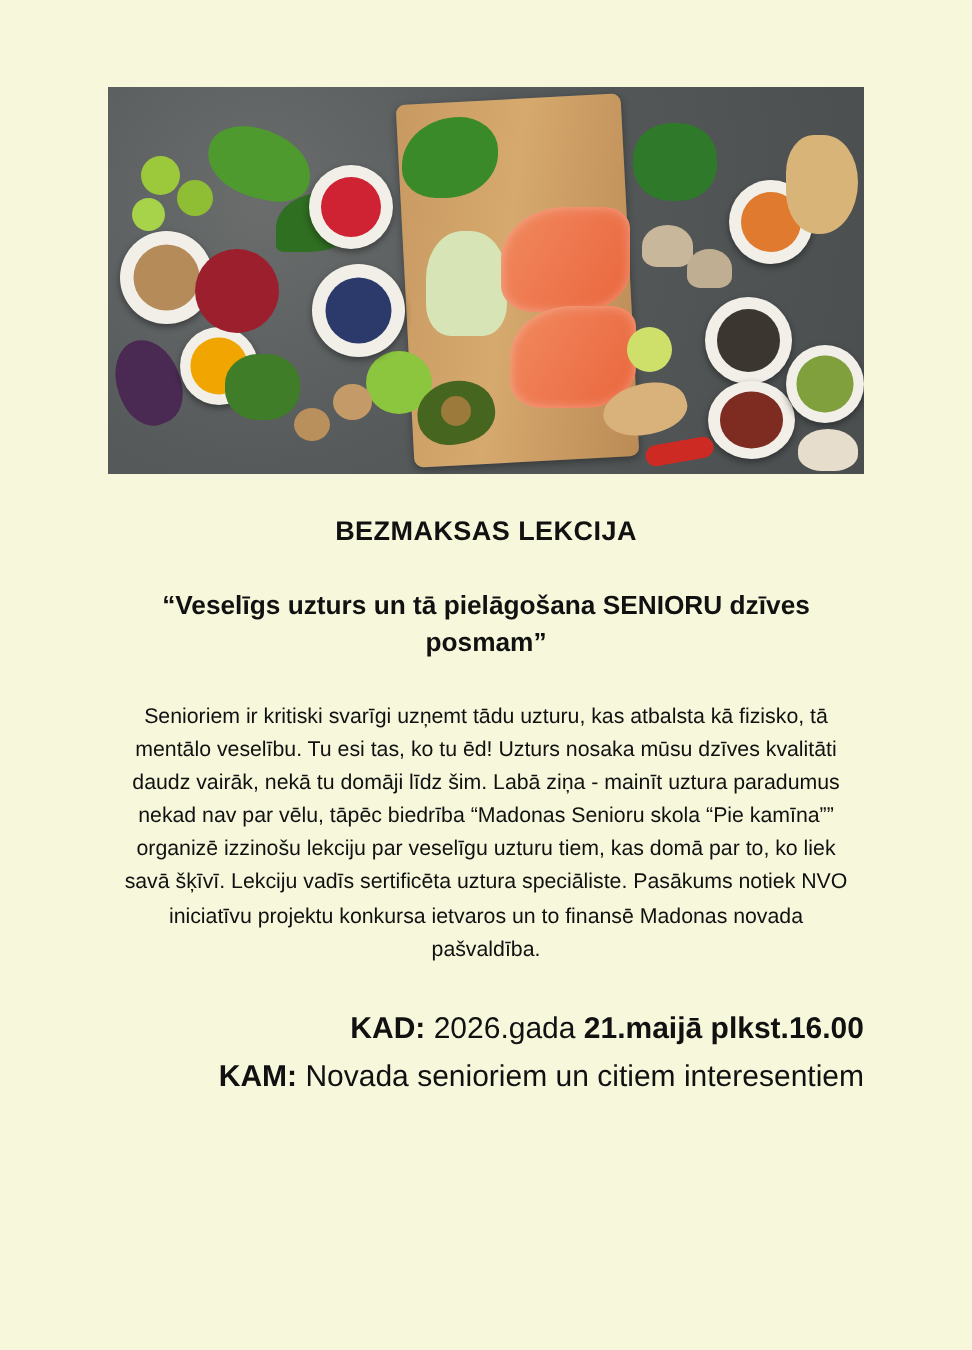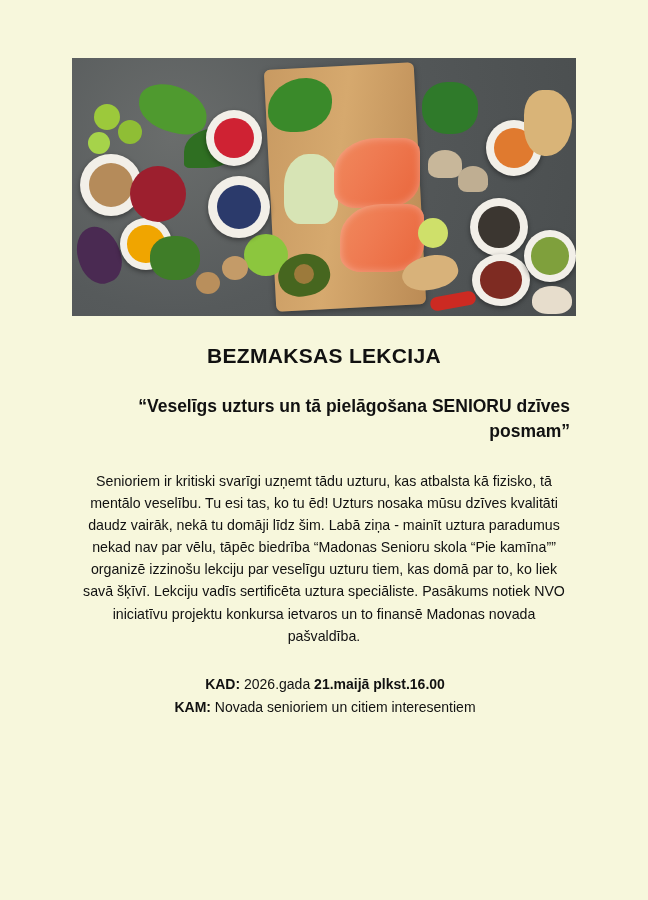--- a/index.html
+++ b/index.html
@@ -75,44 +75,44 @@
   }
   .salmon {
     position: absolute;
     background: linear-gradient(120deg, #f08a5d 0%, #ef7b52 40%, #e9663c 100%);
     border-radius: 50% 20% 40% 25%;
     box-shadow: inset 0 0 8px rgba(255,255,255,.35);
   }
   .title {
     text-align: center;
     font-weight: bold;
-    font-size: 21px;
+    font-size: 18px;
     margin-top: 28px;
     letter-spacing: .3px;
   }
   .subtitle {
-    text-align: right;
+    text-align: center;
     font-weight: bold;
     font-size: 17.5px;
     line-height: 1.42;
     margin-top: 26px;
     padding: 0 6px;
   }
   .body-text {
     margin-top: 26px;
     text-align: center;
     font-size: 14.2px;
     line-height: 1.56;
     padding: 0 4px;
   }
   .details {
     margin-top: 26px;
-    font-size: 14px;
+    font-size: 20px;
     line-height: 1.62;
-    text-align: center;
+    text-align: right;
     padding-left: 2px;
   }
   .details div { white-space: normal; }
   .k { font-weight: bold; }
   .b { font-weight: bold; }
   .closing {
     margin-top: 30px;
     text-align: center;
     font-weight: bold;
     font-size: 16px;

